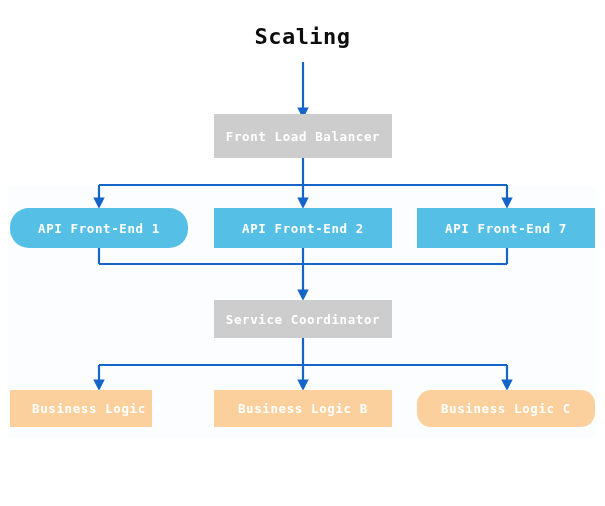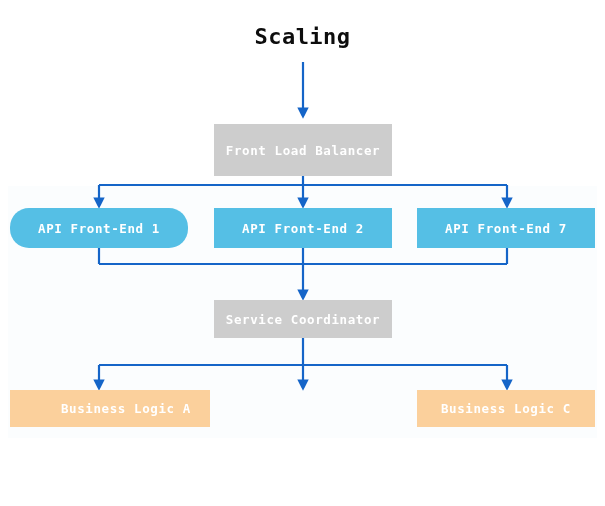--- a/index.html
+++ b/index.html
@@ -68,31 +68,31 @@
     letter-spacing: 0.6px;
     text-align: center;
     white-space: nowrap;
   }
 
   .node.gray   { background: #cdcdcd; }
   .node.blue   { background: #55bfe5; }
   .node.orange { background: #fbd09c; }
 
   
-  .n-flb  { left: 214px; top: 124px; width: 178px; height: 52px; }
+  .n-flb  { left: 214px; top: 114px; width: 178px; height: 44px; }
 
   .n-api1 { left: 10px;  top: 208px; width: 178px; height: 40px; border-radius: 19px; }
   .n-api2 { left: 214px; top: 208px; width: 178px; height: 40px; text-align: center; }
   .n-api3 { left: 417px; top: 208px; width: 178px; height: 40px; }
 
   .n-svc  { left: 214px; top: 300px; width: 178px; height: 38px; text-align: right; }
 
-  .n-blA  { left: 10px;  top: 390px; width: 200px; height: 37px; padding-left: 32px; }
+  .n-blA  { left: 10px;  top: 390px; width: 142px; height: 37px; padding-left: 32px; }
   .n-blB  { left: 214px; top: 390px; width: 178px; height: 37px; }
-  .n-blC  { left: 417px; top: 390px; width: 178px; height: 37px; }
+  .n-blC  { left: 417px; top: 390px; width: 178px; height: 37px; border-radius: 14px; }
 
   .n-data { left: 95px;  top: 456px; width: 418px; height: 36px; }
 </style>
 </head>
 <body>
 
 <div id="diagram">
 
   <div class="tint-band"></div>
 
@@ -134,16 +134,17 @@
 
   <div class="node gray n-flb">Front Load Balancer</div>
 
   <div class="node blue n-api1">API Front-End 1</div>
   <div class="node blue n-api2">API Front-End 2</div>
   <div class="node blue n-api3">API Front-End 7</div>
 
   <div class="node gray n-svc">Service Coordinator</div>
 
   <div class="node orange n-blA">Business Logic A</div>
+  <div class="node orange n-blB">Business Logic B</div>
   <div class="node orange n-blC">Business Logic C</div>
 
 
 </div>
 
 </body></html>

